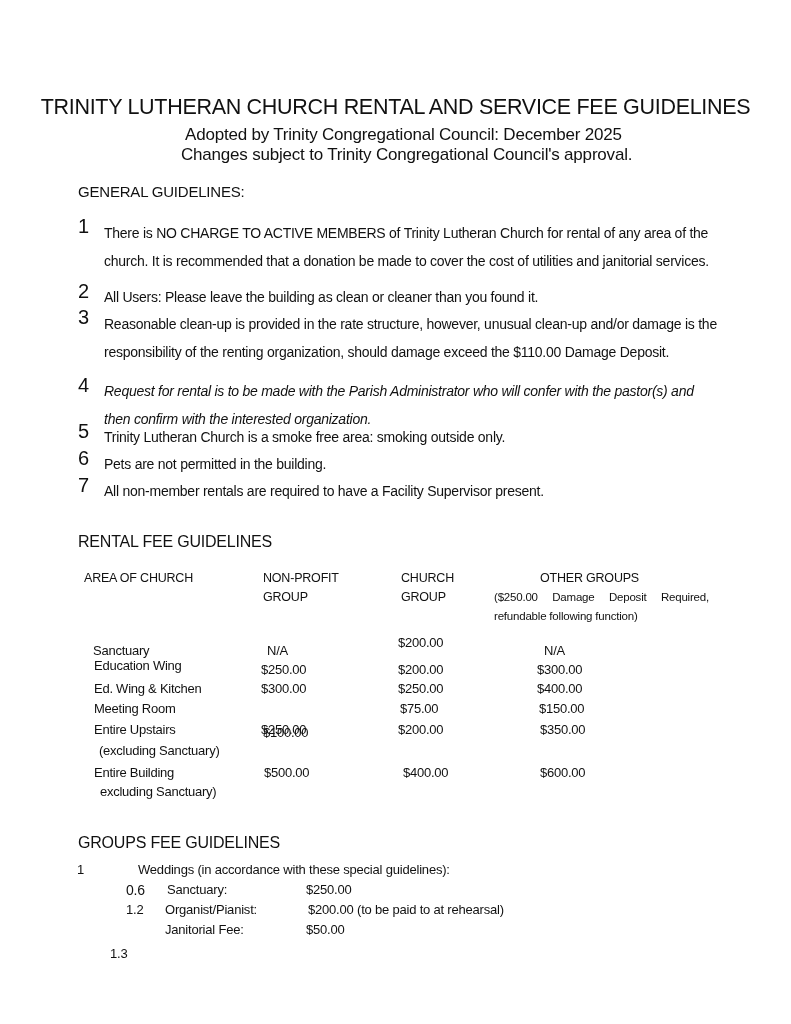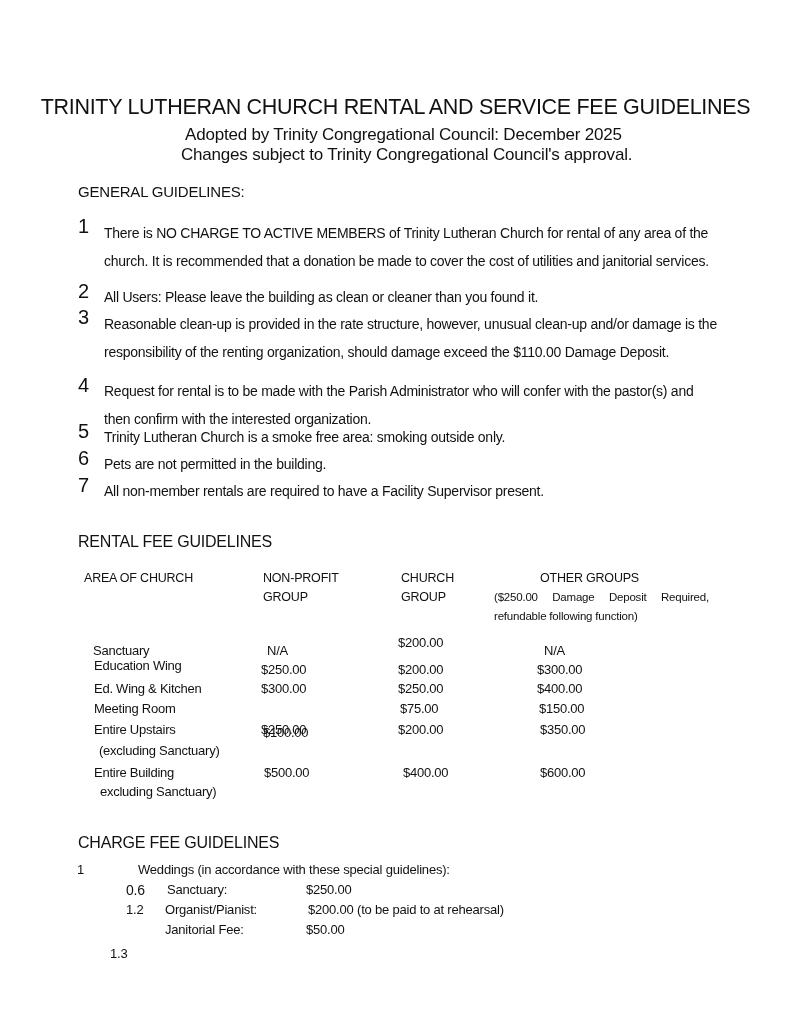--- a/index.html
+++ b/index.html
@@ -30,21 +30,21 @@
   <div class="abs gnum" style="left:78px; top:215px;">1</div>
   <div class="abs gtext" style="left:104px; top:219px;">There is NO CHARGE TO ACTIVE MEMBERS of Trinity Lutheran Church for rental of any area of the church. It is recommended that a donation be made to cover the cost of utilities and janitorial services.</div>
 
   <div class="abs gnum" style="left:78px; top:280px;">2</div>
   <div class="abs gtext" style="left:104px; top:283px;">All Users: Please leave the building as clean or cleaner than you found it.</div>
 
   <div class="abs gnum" style="left:78px; top:306px;">3</div>
   <div class="abs gtext" style="left:104px; top:310px;">Reasonable clean-up is provided in the rate structure, however, unusual clean-up and/or damage is the responsibility of the renting organization, should damage exceed the $110.00 Damage Deposit.</div>
 
   <div class="abs gnum" style="left:78px; top:374px;">4</div>
-  <div class="abs gtext" style="left:104px; top:377px;">Request for rental is to be made with the Parish Administrator who will confer with the pastor(s) and then confirm with the interested organization.</div>
+  <div class="abs gtext" style="left:104px; top:377px;font-style:italic;">Request for rental is to be made with the Parish Administrator who will confer with the pastor(s) and then confirm with the interested organization.</div>
 
   <div class="abs gnum" style="left:78px; top:420px;">5</div>
   <div class="abs gtext" style="left:104px; top:423px;">Trinity Lutheran Church is a smoke free area: smoking outside only.</div>
 
   <div class="abs gnum" style="left:78px; top:447px;">6</div>
   <div class="abs gtext" style="left:104px; top:450px;">Pets are not permitted in the building.</div>
 
   <div class="abs gnum" style="left:78px; top:474px;">7</div>
   <div class="abs gtext" style="left:104px; top:477px;">All non-member rentals are required to have a Facility Supervisor present.</div>
 </div>
@@ -98,21 +98,21 @@
 
   <div>
     <div class="abs td" style="left:94px; top:765px;">Entire Building</div>
     <div class="abs td" style="left:100px; top:784px;">excluding Sanctuary)</div>
     <div class="abs td" style="left:264px; top:765px;">$500.00</div>
     <div class="abs td" style="left:403px; top:765px;">$400.00</div>
     <div class="abs td" style="left:540px; top:765px;">$600.00</div>
   </div>
 </div>
 
-<div class="abs h2" style="left:78px; top:834px;">CHARGE FEE GUIDELINES</div>
+<div class="abs h2" style="left:78px; top:834px;">GROUPS FEE GUIDELINES</div>
 
 <div>
   <div class="abs sv" style="left:77px; top:862px;">1</div>
   <div class="abs sv" style="left:138px; top:862px;">Weddings (in accordance with these special guidelines):</div>
 
   <div>
     <div class="abs sv" style="left:126px; top:882px; font-size:14px;">0.6</div>
     <div class="abs sv" style="left:167px; top:882px;">Sanctuary:</div>
     <div class="abs sv" style="left:306px; top:882px;">$250.00</div>
   </div>

